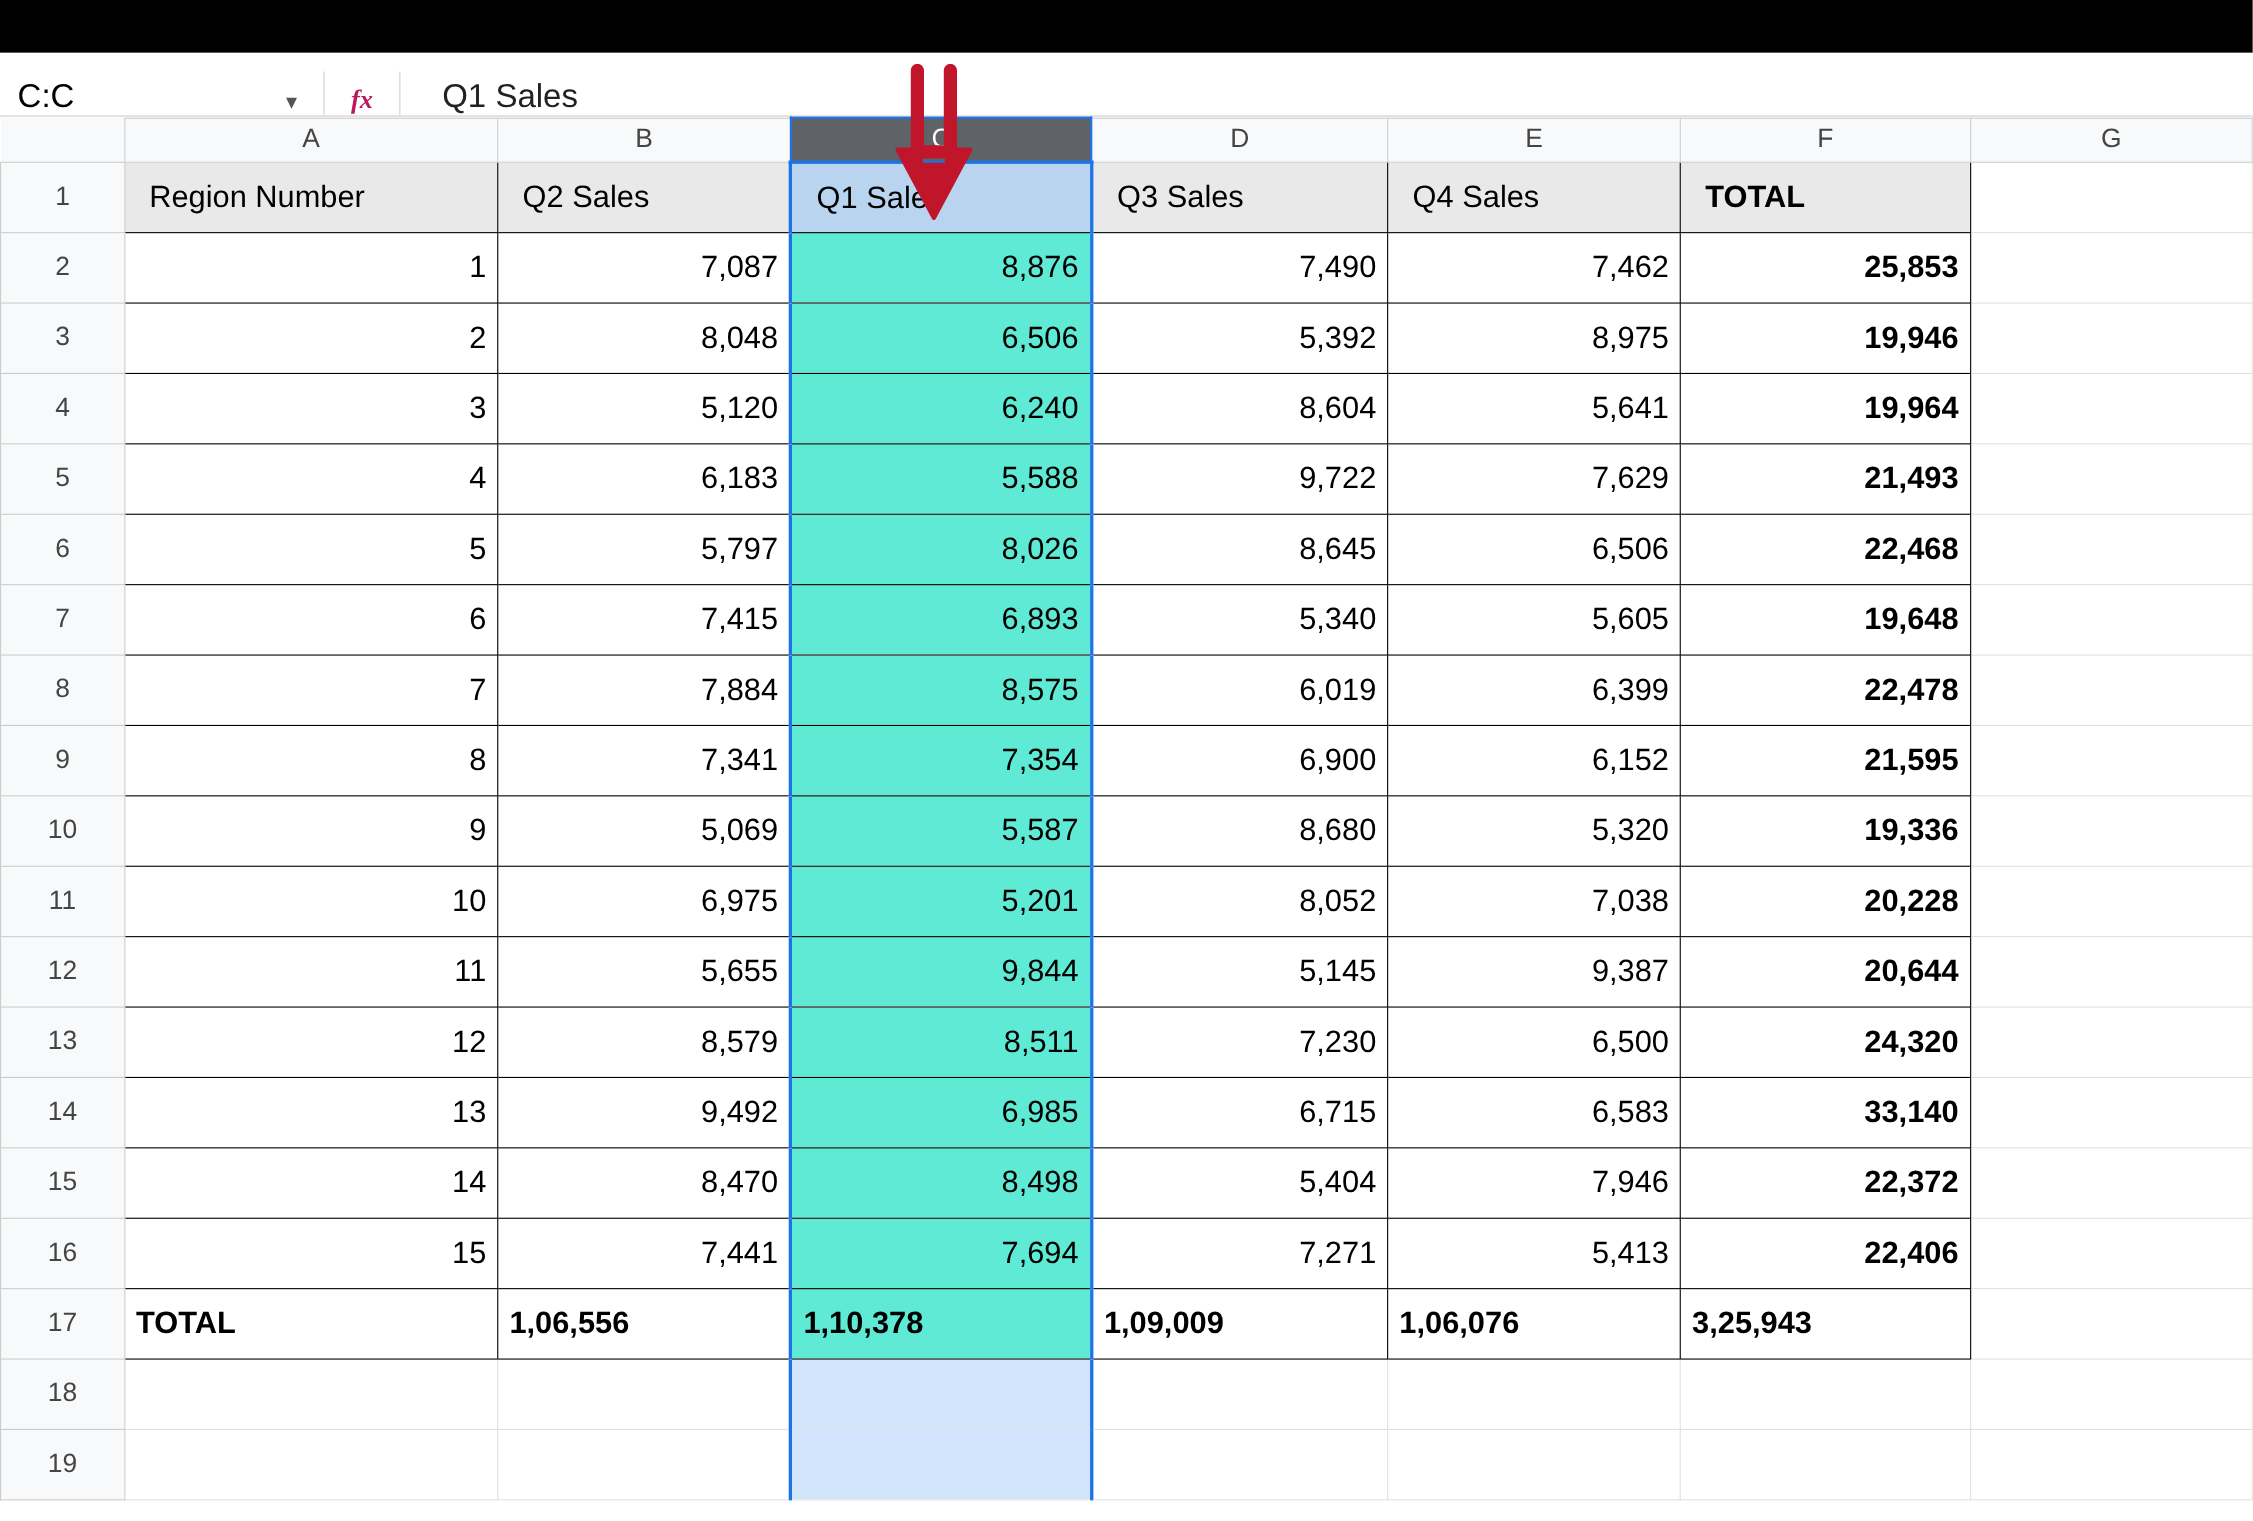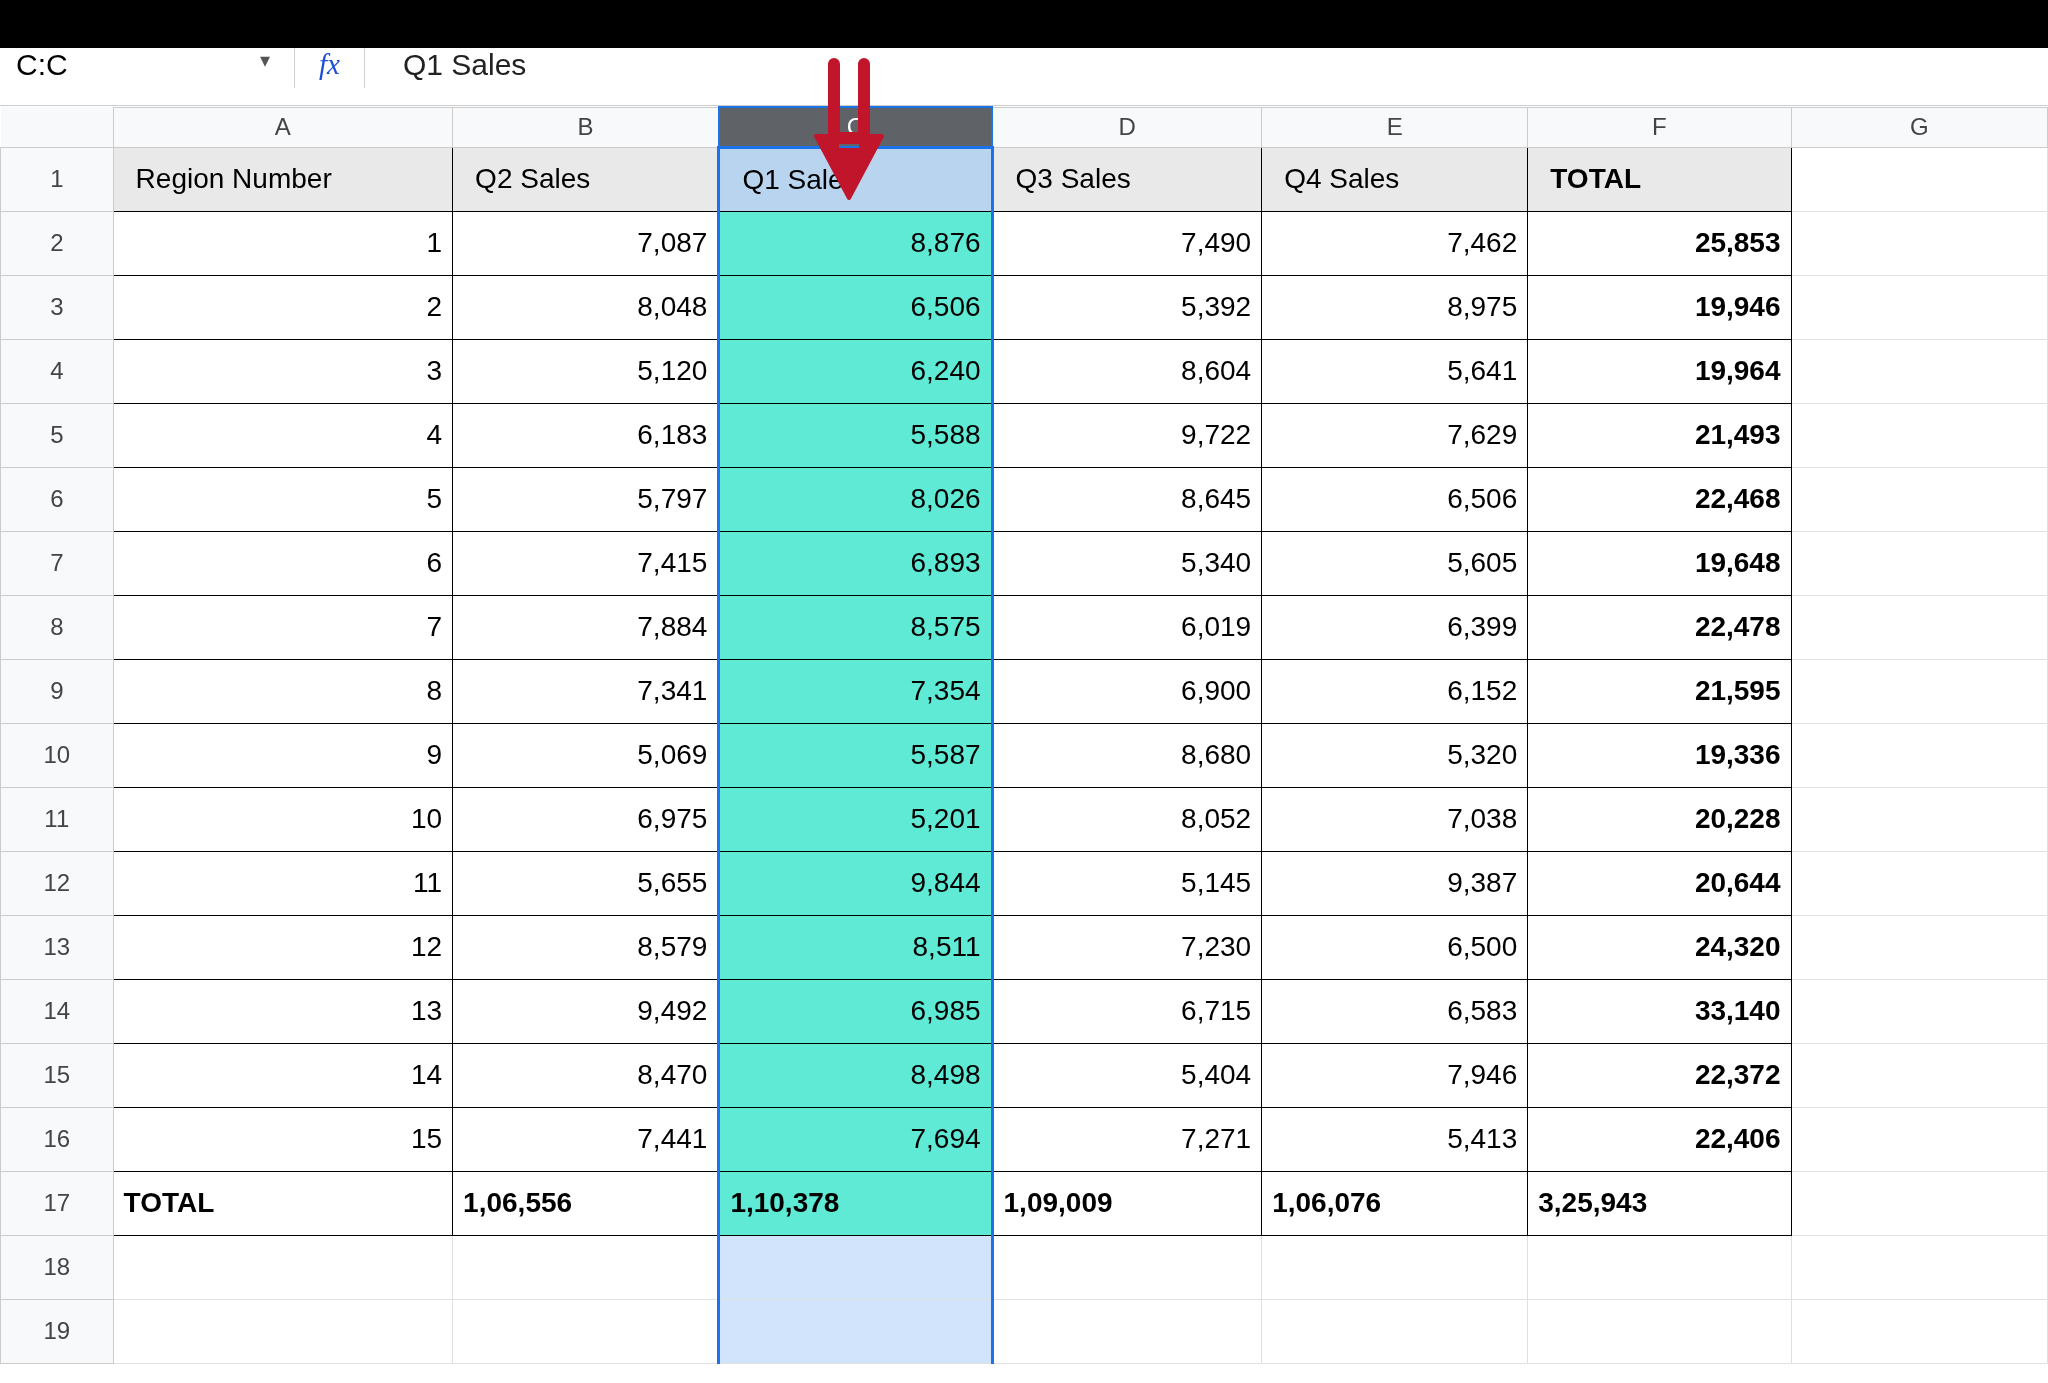--- a/index.html
+++ b/index.html
@@ -10,21 +10,21 @@
     width: 2048px; height: 1383px;
     overflow: hidden;
   }
   .black-bar {
     background: #000;
     height: 48px;
     width: 100%;
   }
   .formula-bar {
     display: flex;
-    align-items: flex-start;
+    align-items: flex-end;
     height: 58px;
     background: #fff;
     border-bottom: 1px solid #ccc;
     font-size: 30px;
     position: relative;
   }
   .name-box {
     width: 250px;
     padding-left: 16px;
     display:flex;
@@ -33,24 +33,25 @@
   .name-box-dd {
     width: 30px; text-align:center; color:#555;
     font-size: 20px;
   }
   .fx-divider {
     width:1px; height:40px; background:#d0d0d0;
     margin: 0 14px;
   }
   .fx-label {
     font-style: italic;
-    color: #1d4ed8;
+    color: #be185d;
     font-family: "Times New Roman", serif;
-    font-size: 29px;
+    font-size: 24px;
     padding: 0 10px;
+    font-weight: bold;
   }
   .formula-input {
     flex:1;
     padding-left: 24px;
     color:#222;
   }
 
   .sheet-wrap {
     position: relative;
   }

